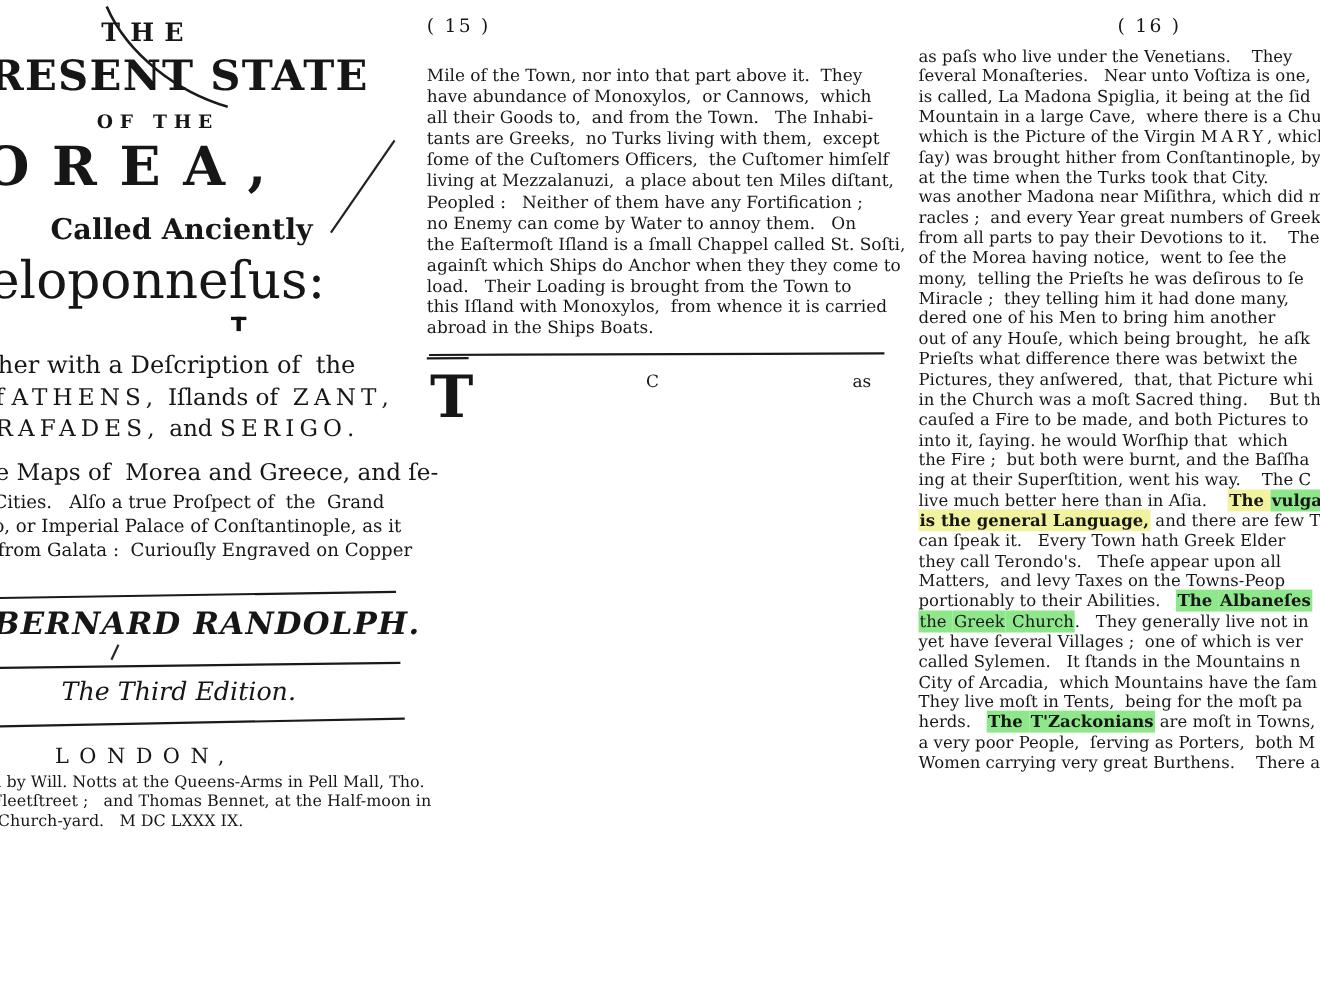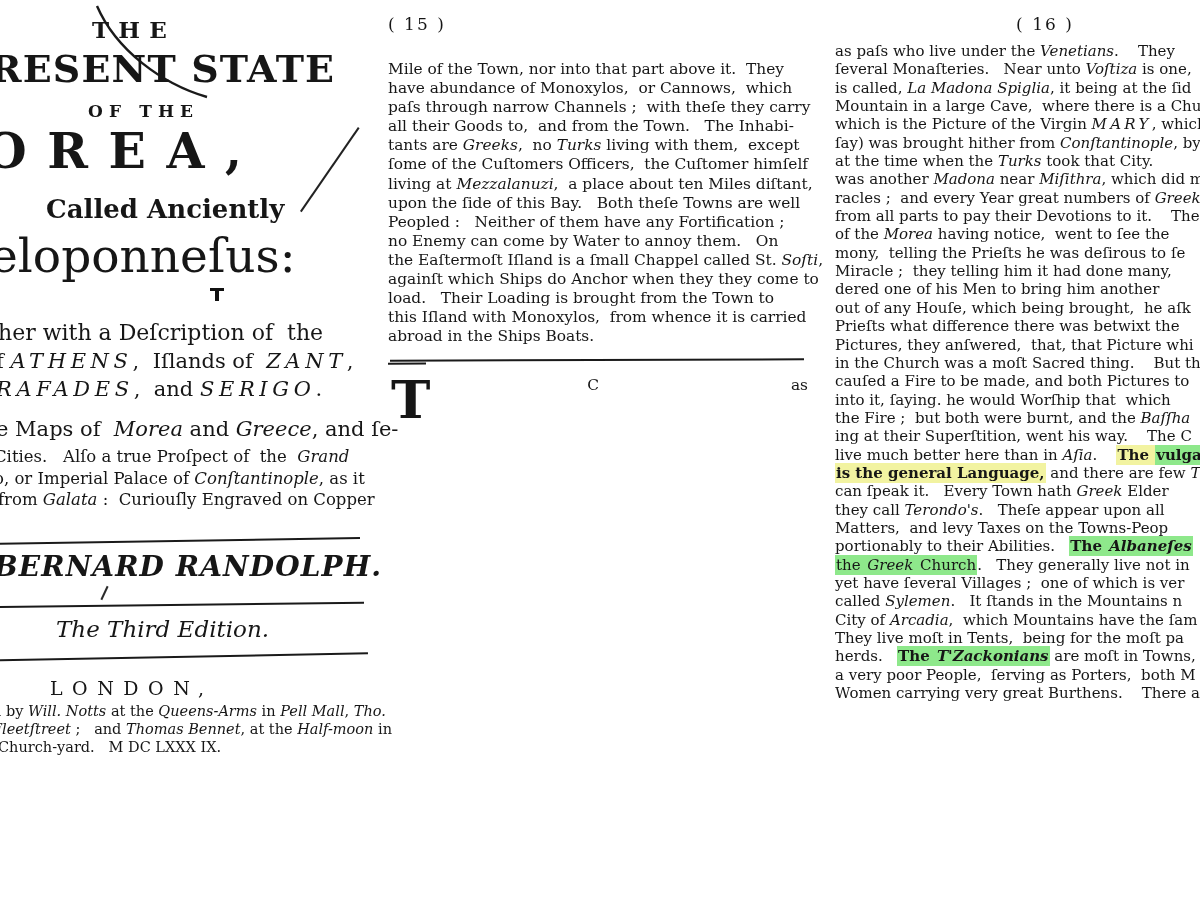--- a/index.html
+++ b/index.html
@@ -1,21 +1,21 @@
 <!DOCTYPE html>
 <html style="--hl-g: #8ee88b; --hl-y: #f2f3a1;"><head>
 <meta charset="utf-8">
 <style>
   html,body{margin:0;padding:0;}
   body{
     width:1200px;height:900px;overflow:hidden;position:relative;
     background:#ffffff;color:#161616;
     font-family:"DejaVu Serif","Liberation Serif",serif;
   }
-  .it{font-style:italic;}
+  .it{}
   .bd{font-weight:bold;}
   .sp{letter-spacing:0.22em;}
   .hl-g{background:var(--hl-g,#8ee88b);box-decoration-break:clone;padding:1px 1px;}
   .hl-y{background:var(--hl-y,#f2f3a1);box-decoration-break:clone;padding:1px 1px;}
   .line{white-space:pre;}
 
   
   .titlepage{position:absolute;left:0;top:0;width:372px;height:800px;}
   .titlepage .abs{position:absolute;white-space:pre;}
   .tp-the{left:92px;top:16px;font-size:23px;font-weight:bold;letter-spacing:0.40em;}
@@ -48,21 +48,21 @@
 
   
   .page15{position:absolute;left:388px;top:14px;width:424px;}
   .page15 .pgnum{text-align:left;font-size:17px;margin-bottom:26px;letter-spacing:0.12em;}
   .p15-para1 .line{font-size:15.4px;line-height:19.1px;}
   .p15-divider{position:relative;height:2px;background:#1a1a1a;width:414px;margin:13px 0 15px 2px;transform:rotate(-0.2deg);}
   .p15-divider::before{content:"";position:absolute;left:-2px;top:3px;width:38px;height:2px;background:#1a1a1a;}
   .dropcap{float:left;font-size:53px;line-height:41px;font-weight:bold;margin:3px 7px 0 3px;}
   .p15-footer{position:relative;margin-top:5px;height:22px;font-size:15.4px;}
   .p15-sig{position:absolute;left:47%;}
-  .p15-catch{position:absolute;right:4px;margin-left:28px;}
+  .p15-catch{position:absolute;right:20px;margin-left:28px;}
 
   
   .page16{position:absolute;left:835px;top:14px;width:430px;}
   .page16 .pgnum{width:420px;text-align:center;font-size:17px;margin-bottom:8px;letter-spacing:0.12em;}
   .page16 .line{font-size:15px;line-height:18.35px;}
 
   
   .pen-curve{position:absolute;left:0;top:0;}
 </style>
 </head>
@@ -102,26 +102,24 @@
   <div class="abs tp-i1"><span>d by </span><span class="it">Will. Notts</span><span> at the </span><span class="it">Queens-Arms</span><span> in </span><span class="it">Pell Mall</span><span>, </span><span class="it">Tho.</span></div>
   <div class="abs tp-i2"><span class="it">Fleetſtreet</span><span> ;   and </span><span class="it">Thomas Bennet</span><span>, at the </span><span class="it">Half-moon</span><span> in</span></div>
   <div class="abs tp-i3"><span>Church-yard.   M DC LXXX IX.</span></div>
 </div>
 
 <div class="page15">
   <div class="pgnum">( 15 )</div>
   <div class="p15-para1">
       <div class="line"><span>Mile of the Town, nor into that part above it.  They</span></div>
       <div class="line"><span>have abundance of Monoxylos,  or Cannows,  which</span></div>
-      <div class="line"><span>paſs through narrow Channels ;  with theſe they carry</span></div>
       <div class="line"><span>all their Goods to,  and from the Town.   The Inhabi-</span></div>
       <div class="line"><span>tants are </span><span class="it">Greeks</span><span>,  no </span><span class="it">Turks</span><span> living with them,  except</span></div>
       <div class="line"><span>ſome of the Cuſtomers Officers,  the Cuſtomer himſelf</span></div>
       <div class="line"><span>living at </span><span class="it">Mezzalanuzi</span><span>,  a place about ten Miles diſtant,</span></div>
-      <div class="line"><span>upon the ſide of this Bay.   Both theſe Towns are well</span></div>
       <div class="line"><span>Peopled :   Neither of them have any Fortification ;</span></div>
       <div class="line"><span>no Enemy can come by Water to annoy them.   On</span></div>
       <div class="line"><span>the Eaſtermoſt Iſland is a ſmall Chappel called St. </span><span class="it">Soſti</span><span>,</span></div>
       <div class="line"><span>againſt which Ships do Anchor when they they come to</span></div>
       <div class="line"><span>load.   Their Loading is brought from the Town to</span></div>
       <div class="line"><span>this Iſland with Monoxylos,  from whence it is carried</span></div>
       <div class="line"><span>abroad in the Ships Boats.</span></div>
     </div>
   <div class="p15-divider"></div>
   <div class="p15-para2">

